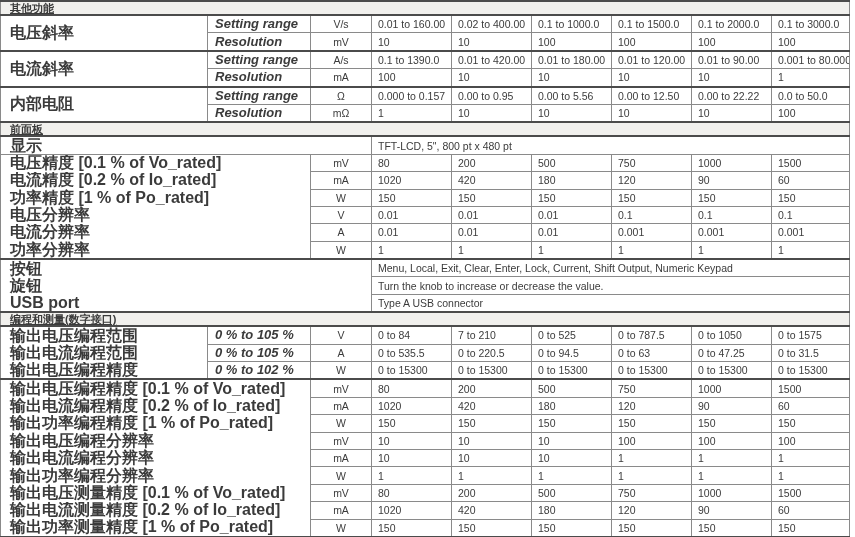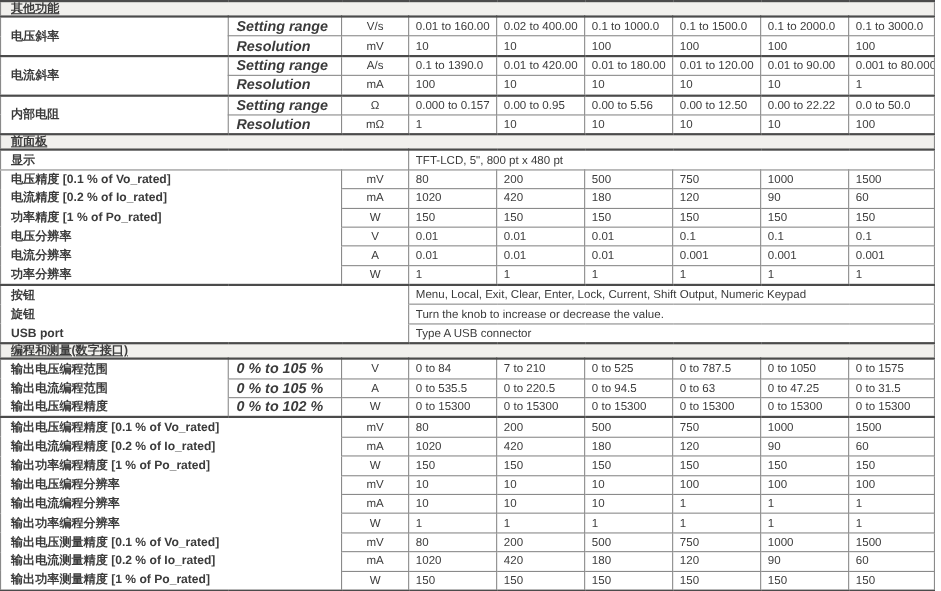--- a/index.html
+++ b/index.html
@@ -42,21 +42,21 @@
     background:var(--secbg);
     font-weight:bold;
     font-size:11px;
     padding-left:9px;
     height:12px;
     line-height:12px;
     text-decoration:underline;
   }
   .lbl{
     font-weight:bold;
-    font-size:11px;
+    font-size:16px;
     padding-left:9px;
   }
   .sub{
     font-weight:bold;
     font-size:13px;
     padding-left:7px;
     font-style:italic;
   }
   .unit{
     text-align:center;

